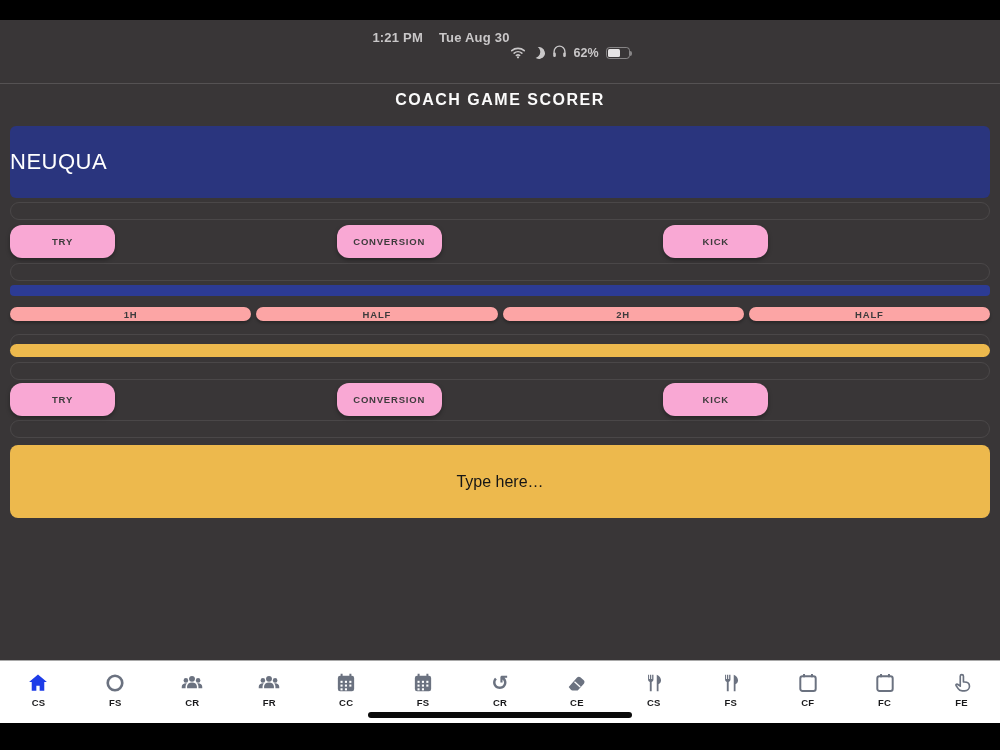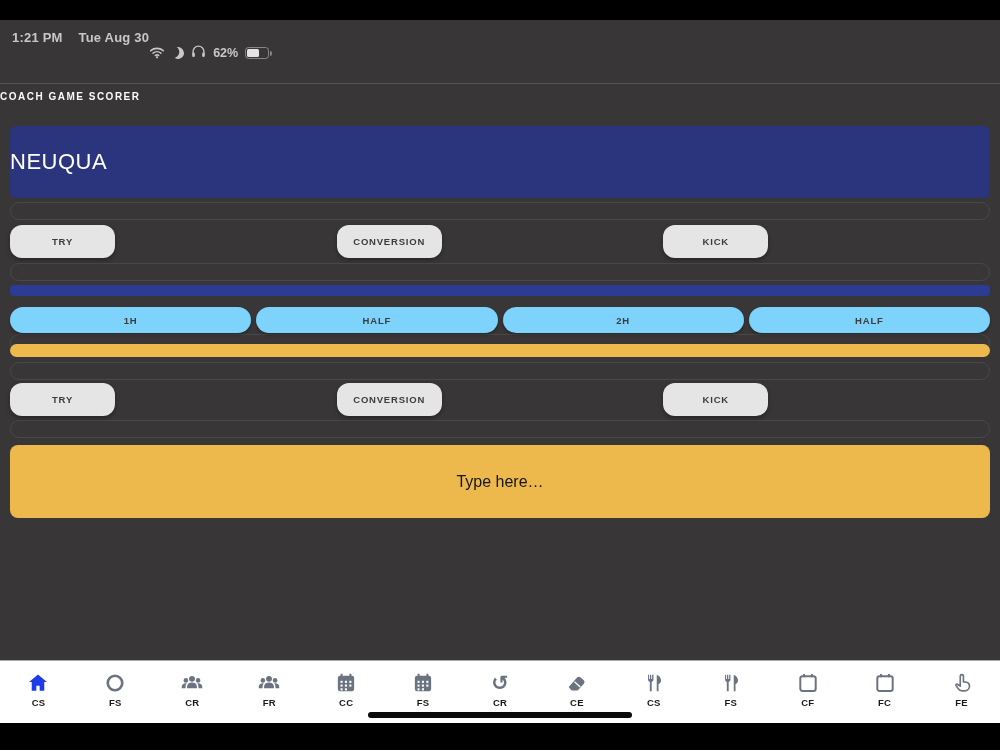--- a/index.html
+++ b/index.html
@@ -2,59 +2,59 @@
 <html><head>
 <meta charset="utf-8">
 <style>
   html,body{margin:0;padding:0;background:#000;}
   #screen{position:relative;width:1000px;height:750px;background:#000;overflow:hidden;
           font-family:"Liberation Sans",sans-serif;-webkit-font-smoothing:antialiased;}
   .app{position:absolute;top:20px;left:0;right:0;height:703px;background:#393637;}
 
   
   .statusbar{position:absolute;top:6px;left:12px;right:10px;height:22px;
-             display:flex;justify-content:flex-start;align-items:center;color:#c9c7c8;}
+             display:flex;justify-content:center;align-items:center;color:#c9c7c8;}
   .status-left{display:flex;gap:16px;font-size:13px;font-weight:bold;letter-spacing:.2px;}
   .status-right{display:flex;align-items:center;gap:7px;font-size:12.5px;font-weight:bold;margin-top:32px;}
   .moon{width:12px;height:12px;border-radius:50%;box-shadow:inset -4.2px -2.5px 0 0 #c9c7c8;
         transform:rotate(-18deg);}
   .battery{position:relative;width:24px;height:12px;border:1px solid rgba(201,199,200,.55);
            border-radius:3.5px;padding:1px;box-sizing:border-box;}
   .battery .fill{display:block;height:100%;width:60%;background:#e6e4e5;border-radius:1.5px;}
   .battery .nub{position:absolute;right:-3.5px;top:3px;width:2px;height:5px;
                 background:rgba(201,199,200,.55);border-radius:0 2px 2px 0;}
 
   .sepline{position:absolute;top:63px;left:0;right:0;height:1px;background:#555253;}
 
-  .page-title{position:absolute;top:71px;left:0;right:0;color:#fbfbfb;
-              font-size:10px;font-weight:bold;letter-spacing:1.5px;}
+  .page-title{position:absolute;top:71px;left:0;right:0;text-align:center;color:#fbfbfb;
+              font-size:16px;font-weight:bold;letter-spacing:1.5px;}
 
   .team-banner{position:absolute;top:106px;left:10px;width:980px;height:72px;border-radius:6px;
                background:#2a357e;display:flex;align-items:center;
                color:#fff;font-size:22px;letter-spacing:.5px;}
 
   .empty-slot{position:absolute;left:10px;width:978px;height:16px;border-radius:9px;
               border:1px solid #4a4748;}
   .slot-a{top:182px}.slot-b{top:243px}.slot-c{top:314px}.slot-d{top:342px}.slot-e{top:400px}
 
   .action-row{position:absolute;left:10px;width:980px;display:grid;
               grid-template-columns:repeat(3,1fr);}
   .row-top{top:205px}.row-bottom{top:363px}
-  .btn{background:#e5e5e5;border:none;border-radius:12px;height:33px;width:105px;justify-self:start;
+  .btn{background:#f9a8d4;border:none;border-radius:12px;height:33px;width:105px;justify-self:start;
        font-family:inherit;font-size:9.5px;font-weight:bold;letter-spacing:.8px;color:#3d3b3c;
        box-shadow:0 2px 4px rgba(0,0,0,.35);cursor:pointer;}
 
   .navy-bar{position:absolute;top:265px;left:10px;width:980px;height:11px;border-radius:4px;
             background:#2c3b94;}
   .gold-bar{position:absolute;top:324px;left:10px;width:980px;height:13px;border-radius:7px;
             background:#edb94d;}
 
   .period-row{position:absolute;top:287px;left:10px;width:980px;display:grid;
               grid-template-columns:repeat(4,1fr);gap:5px;}
-  .pbtn{background:#7dd3fc;border:none;border-radius:13px;height:26px;width:100%;
+  .pbtn{background:#fca5a5;border:none;border-radius:13px;height:14px;width:100%;
         font-family:inherit;font-size:9.5px;font-weight:bold;letter-spacing:.8px;color:#3d3b3c;
         box-shadow:0 2px 3px rgba(0,0,0,.3);cursor:pointer;}
 
   .note-input{position:absolute;top:425px;left:10px;width:980px;height:73px;border:none;
               border-radius:8px;background:#edb94d;box-sizing:border-box;text-align:center;
               font-family:inherit;font-size:16px;color:#161616;outline:none;}
   .note-input::placeholder{color:#161616;opacity:1;}
 
   
   .tabbar{position:absolute;top:640px;left:0;right:0;height:63px;background:#fff;

